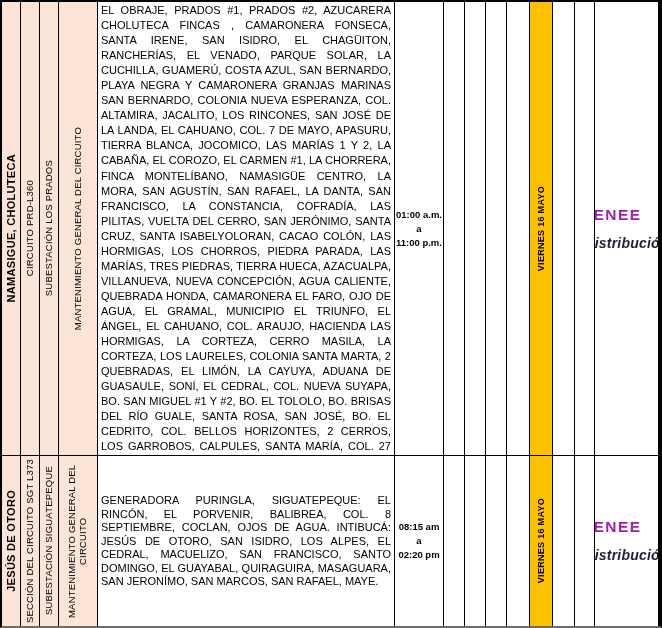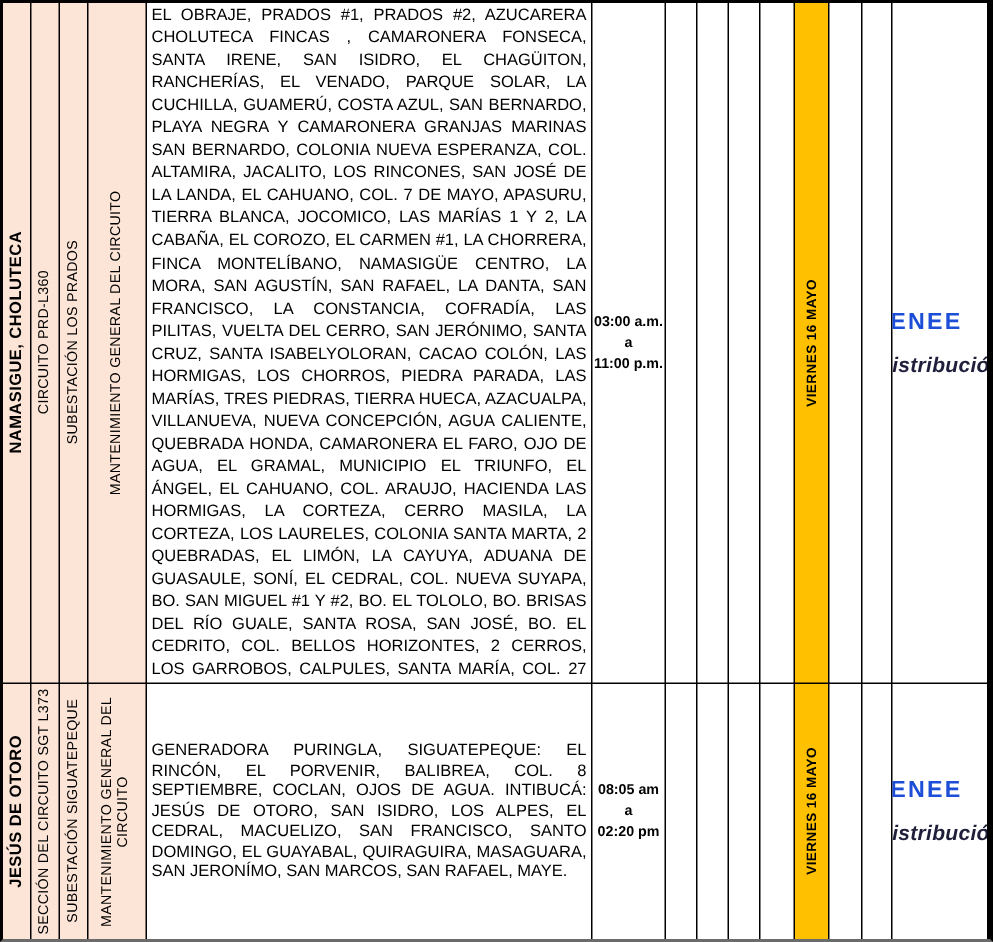--- a/index.html
+++ b/index.html
@@ -39,21 +39,21 @@
   .time .t{
     font-weight:bold;font-size:9.5px;line-height:14px;text-align:center;
   }
   .logo{display:flex;flex-direction:column;align-items:center;justify-content:center;}
   .enee-row{display:flex;align-items:stretch;gap:1px;}
   .enee-mark{
     width:8px;height:15px;align-self:flex-end;
     background:linear-gradient(#E8112D 0 3px,#fff 3px 4px,#E8112D 4px 8px,#fff 8px 9px,#E8112D 9px 15px);
   }
   .enee-word{
-    color:#1d4ed8;font-weight:bold;font-size:15.5px;line-height:15px;
+    color:#a21caf;font-weight:bold;font-size:15.5px;line-height:15px;
     letter-spacing:1.5px;font-stretch:condensed;
   }
   .enee-sub{
     color:#1F1F3B;font-weight:bold;font-size:14px;letter-spacing:.2px;
     margin-top:13px;align-self:flex-end;font-style:italic;
   }
 </style>
 </head>
 <body>
 
@@ -70,21 +70,21 @@
       <div class="vtext">SUBESTACIÓN LOS PRADOS</div>
     </div>
     <div class="cell peach">
       <div class="vtext">MANTENIMIENTO GENERAL DEL CIRCUITO</div>
     </div>
     <div class="cell areas">
       <div class="txt">EL OBRAJE, PRADOS #1, PRADOS #2, AZUCARERA CHOLUTECA FINCAS , CAMARONERA FONSECA, SANTA IRENE, SAN ISIDRO, EL CHAGÜITON, RANCHERÍAS, EL VENADO, PARQUE SOLAR, LA CUCHILLA, GUAMERÚ, COSTA AZUL, SAN BERNARDO, PLAYA NEGRA Y CAMARONERA GRANJAS MARINAS SAN BERNARDO, COLONIA NUEVA ESPERANZA, COL. ALTAMIRA, JACALITO, LOS RINCONES, SAN JOSÉ DE LA LANDA, EL CAHUANO, COL. 7 DE MAYO, APASURU, TIERRA BLANCA, JOCOMICO, LAS MARÍAS 1 Y 2, LA CABAÑA, EL COROZO, EL CARMEN #1, LA CHORRERA, FINCA MONTELÍBANO, NAMASIGÜE CENTRO, LA MORA, SAN AGUSTÍN, SAN RAFAEL, LA DANTA, SAN FRANCISCO, LA CONSTANCIA, COFRADÍA, LAS PILITAS, VUELTA DEL CERRO, SAN JERÓNIMO, SANTA CRUZ, SANTA ISABELYOLORAN, CACAO COLÓN, LAS HORMIGAS, LOS CHORROS, PIEDRA PARADA, LAS MARÍAS, TRES PIEDRAS, TIERRA HUECA, AZACUALPA, VILLANUEVA, NUEVA CONCEPCIÓN, AGUA CALIENTE, QUEBRADA HONDA, CAMARONERA EL FARO, OJO DE AGUA, EL GRAMAL, MUNICIPIO EL TRIUNFO, EL ÁNGEL, EL CAHUANO, COL. ARAUJO, HACIENDA LAS HORMIGAS, LA CORTEZA, CERRO MASILA, LA CORTEZA, LOS LAURELES, COLONIA SANTA MARTA, 2 QUEBRADAS, EL LIMÓN, LA CAYUYA, ADUANA DE GUASAULE, SONÍ, EL CEDRAL, COL. NUEVA SUYAPA, BO. SAN MIGUEL #1 Y #2, BO. EL TOLOLO, BO. BRISAS DEL RÍO GUALE, SANTA ROSA, SAN JOSÉ, BO. EL CEDRITO, COL. BELLOS HORIZONTES, 2 CERROS, LOS GARROBOS, CALPULES, SANTA MARÍA, COL. 27 DE MAYO, 4 ESQUINAS, NANCE DULCE, EL TERRERO, LAS PINTADAS, GUASIMAL #1 Y #2, COL. SANTA LUCÍA, EL PERICO, SAN BUENA VENTURA, LAS CHACARAS, SANTA TERESA, EL PORVENIR, RÍO GRANDE, LA LIBERTAD, EL PACÓN, LA MONTAÑA, LA JOYA, LAS VUELTAS, CERRO COLORADO, TIERRAS COLORADAS, SANTA ANA, SAN BENITO VIEJO, SAN BENITO NUEVO Y ZONAS ALEDAÑAS.</div>
     </div>
     <div class="cell time">
       <div class="t">
-        <div>03:00 a.m. a</div>
+        <div>01:00 a.m. a</div>
         <div>11:00 p.m.</div>
       </div>
     </div>
     <div class="cell"></div>
     <div class="cell"></div>
     <div class="cell"></div>
     <div class="cell"></div>
     <div class="cell yellow">
       <div class="vtext vday">VIERNES 16 MAYO</div>
     </div>
@@ -110,21 +110,21 @@
       <div class="vtext">SUBESTACIÓN SIGUATEPEQUE</div>
     </div>
     <div class="cell peach">
       <div class="vtext">MANTENIMIENTO GENERAL DEL CIRCUITO</div>
     </div>
     <div class="cell areas centered">
       <div class="txt">GENERADORA PURINGLA, SIGUATEPEQUE: EL RINCÓN, EL PORVENIR, BALIBREA, COL. 8 SEPTIEMBRE, COCLAN, OJOS DE AGUA. INTIBUCÁ: JESÚS DE OTORO, SAN ISIDRO, LOS ALPES, EL CEDRAL, MACUELIZO, SAN FRANCISCO, SANTO DOMINGO, EL GUAYABAL, QUIRAGUIRA, MASAGUARA, SAN JERONÍMO, SAN MARCOS, SAN RAFAEL, MAYE.</div>
     </div>
     <div class="cell time">
       <div class="t">
-        <div>08:05 am a</div>
+        <div>08:15 am a</div>
         <div>02:20 pm</div>
       </div>
     </div>
     <div class="cell"></div>
     <div class="cell"></div>
     <div class="cell"></div>
     <div class="cell"></div>
     <div class="cell yellow">
       <div class="vtext vday">VIERNES 16 MAYO</div>
     </div>

